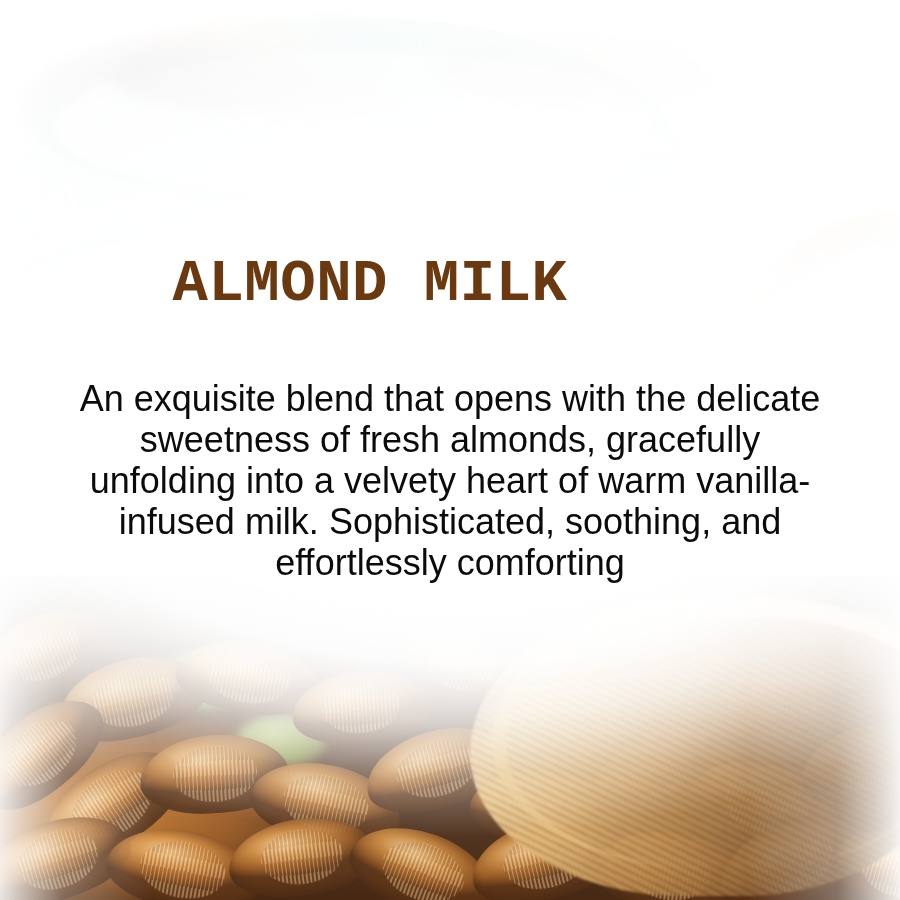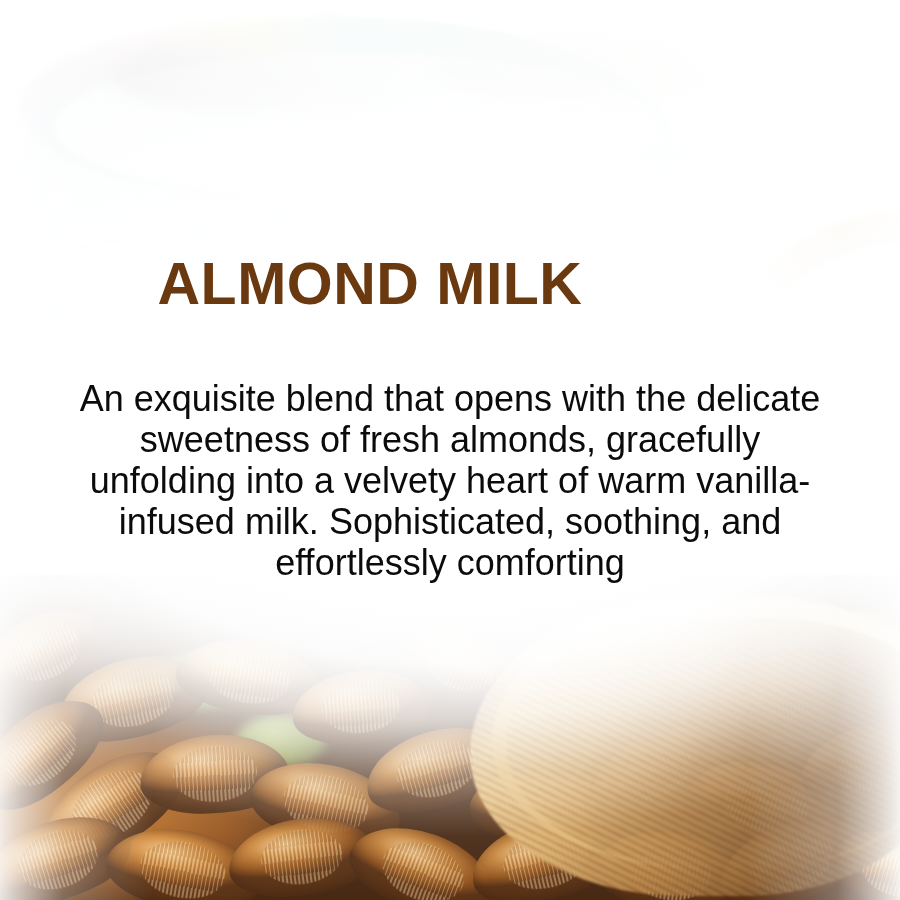--- a/index.html
+++ b/index.html
@@ -307,21 +307,21 @@
     justify-content: flex-start;
   }
 
   .product-title {
     margin: 0;
     position: absolute;
     top: 255px;
     left: 0;
     width: 740px;
     text-align: center;
-    font-family: Liberation Sans, sans-serif;
+    font-family: Liberation Mono, monospace;
     font-size: 59px;
     font-weight: bold;
     letter-spacing: 0.5px;
     color: #6b390f;
     line-height: 1;
     white-space: nowrap;
   }
 
   .product-desc {
     margin: 0;

